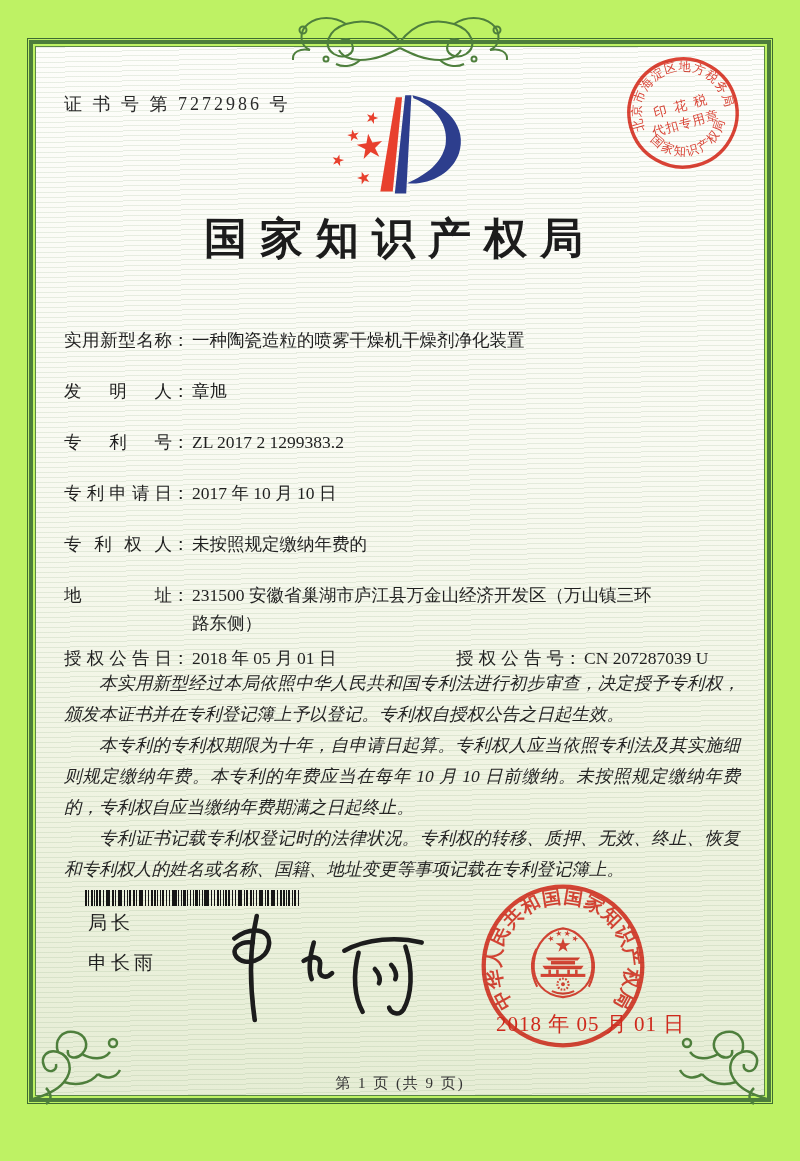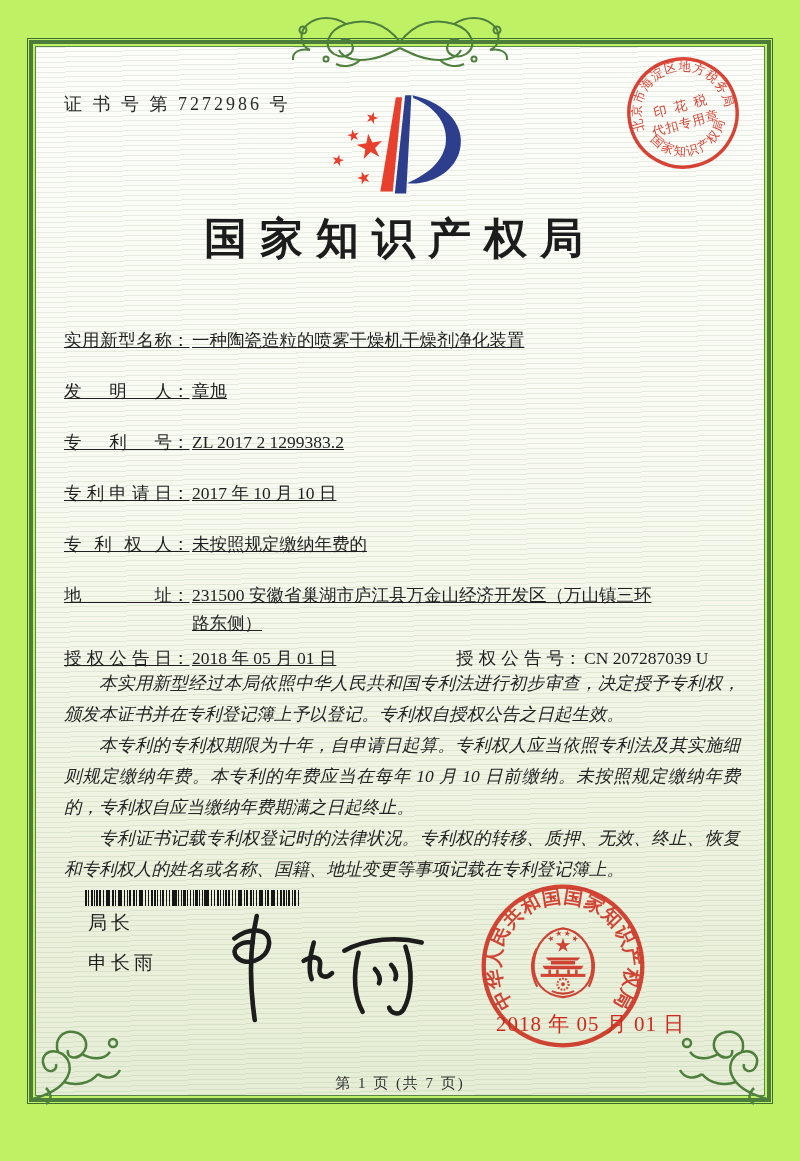--- a/index.html
+++ b/index.html
@@ -25,21 +25,21 @@
 
   
   .cert-no { position:absolute; left:64px; top:92px; font-size:18px; letter-spacing:3px; color:#2a2a2a; }
   .tax-stamp { position:absolute; left:624px; top:54px; width:118px; height:118px;
     transform:rotate(-15deg); opacity:.95; mix-blend-mode:multiply; }
   .logo { position:absolute; left:312px; top:84px; width:176px; height:126px; }
   .title { position:absolute; left:0; top:210px; width:100%; text-align:center;
     font-size:43px; font-weight:700; letter-spacing:13px; color:#1c1c1c; }
 
   
-  .fields { position:absolute; left:64px; top:326px; width:676px; font-size:17.5px; line-height:28px; color:#1f1f1f;text-decoration:underline; }
+  .fields { position:absolute; left:64px; top:326px; width:676px; font-size:17.5px; line-height:28px; color:#1f1f1f; }
   .row { display:flex; margin-bottom:23px; }
   .row .lbl { display:inline-block; width:108px; text-align:justify; text-align-last:justify; flex:0 0 108px; }
   .row .colon { width:20px; flex:0 0 20px; }
   .row .val { flex:1; }
   .row.addr { margin-bottom:7px; }
   .row.addr .val { max-width:462px; }
   .row.grant { position:relative; margin-bottom:8px; }
   .grant-right { position:absolute; left:392px; top:0; display:flex; }
   .grant-right .lbl { width:108px; flex:0 0 108px; display:inline-block; text-align:justify; text-align-last:justify; }
   .grant-right .colon { width:20px; flex:0 0 20px; }
@@ -247,15 +247,15 @@
       <circle cx="0" cy="19" r="6.5" fill="none" stroke="#e4382b" stroke-width="2.5" stroke-dasharray="2,1.6"></circle>
       <circle cx="0" cy="19" r="2.2"></circle>
       <path d="M-30,22 C-37,8 -38,-8 -31,-22" fill="none" stroke="#e4382b" stroke-width="2.5"></path>
       <path d="M30,22 C37,8 38,-8 31,-22" fill="none" stroke="#e4382b" stroke-width="2.5"></path>
       <path d="M-13,27 C-4,31 4,31 13,27" fill="none" stroke="#e4382b" stroke-width="2.5"></path>
     </g>
   </svg>
 
   <div class="seal-date">2018 年 05 月 01 日</div>
 
-  <div class="footer">第 1 页 (共 7 页)</div>
+  <div class="footer">第 1 页 (共 9 页)</div>
 
 </div>
 
 </body></html>

